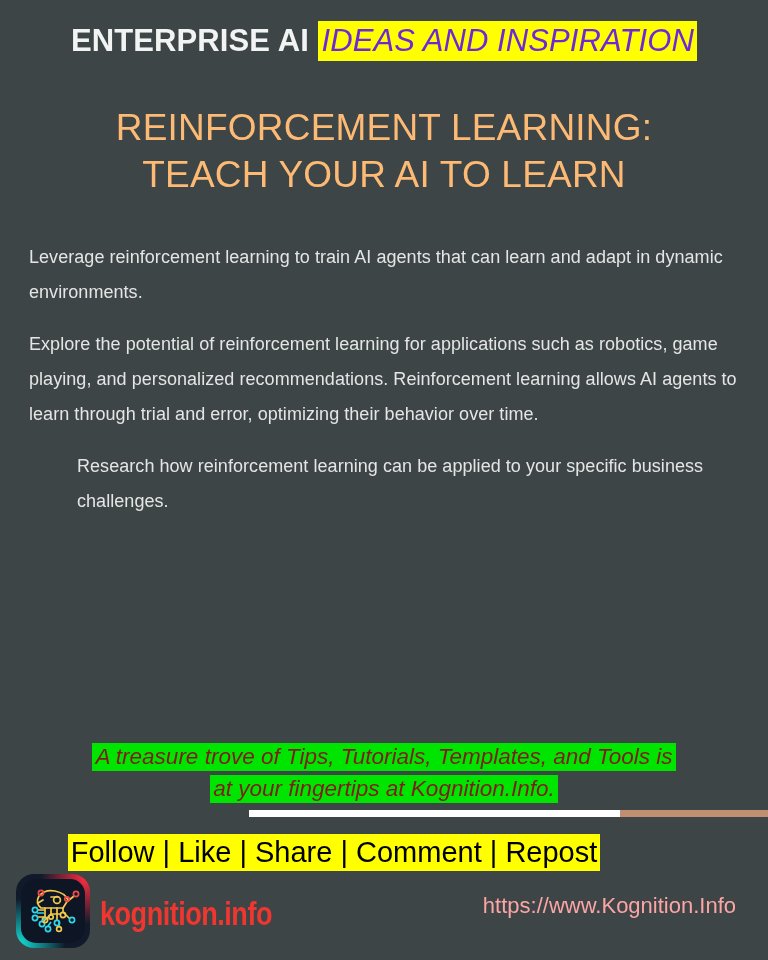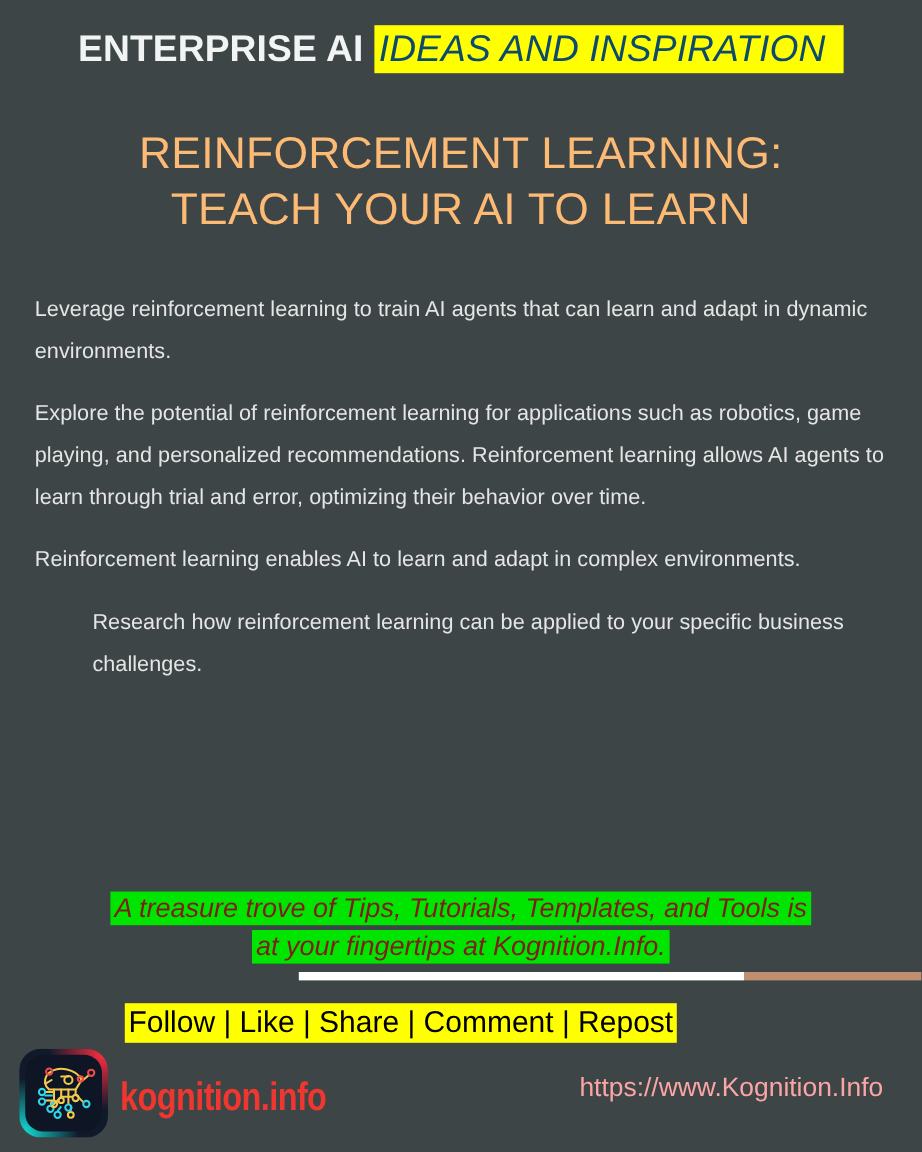--- a/index.html
+++ b/index.html
@@ -33,25 +33,25 @@
     white-space: nowrap;
     font-size: 31px;
     line-height: 40px;
     letter-spacing: 0.1px;
   }
   .kicker-plain {
     color: #f2f4f4;
     font-weight: 700;
   }
   .kicker-hl {
-    color: #0c4a6e;
+    color: #6d28d9;
     background: #ffff00;
     font-style: italic;
     font-weight: 400;
-    padding: 2px 15px 3px 4px;
+    padding: 2px 3px 3px 4px;
   }
 
   
   .title {
     position: absolute;
     top: 104px;
     left: 0;
     width: 768px;
     text-align: center;
     color: #fdba74;
@@ -109,21 +109,21 @@
   .divider-white { background: #ffffff; flex: 0 0 371px; height: 7px; }
   .divider-tan   { background: #c08f72; flex: 1 1 auto;  height: 7px; }
 
   
   .cta {
     position: absolute;
     top: 836px;
     left: 0;
     width: 668px;
     text-align: center;
-    font-size: 25px;
+    font-size: 29px;
     line-height: 32px;
     color: #000000;
   }
   .cta span {
     background: #ffff00;
     padding: 2px 3px 3px 3px;
   }
 
   
   .logo-wrap {
@@ -188,21 +188,20 @@
   </div>
 
   <div class="title">
     <div>REINFORCEMENT LEARNING:</div>
     <div>TEACH YOUR AI TO LEARN</div>
   </div>
 
   <div class="body-copy">
     <p class="para">Leverage reinforcement learning to train AI agents that can learn and adapt in dynamic environments.</p>
     <p class="para">Explore the potential of reinforcement learning for applications such as robotics, game playing, and personalized recommendations. Reinforcement learning allows AI agents to learn through trial and error, optimizing their behavior over time.</p>
-    <p class="para">Reinforcement learning enables AI to learn and adapt in complex environments.</p>
     <p class="para">Research how reinforcement learning can be applied to your specific business challenges.</p>
   </div>
 
   <div class="promo">
     <div><span>A treasure trove of Tips, Tutorials, Templates, and Tools is</span></div>
     <div><span>at your fingertips at  Kognition.Info.</span></div>
   </div>
 
   <div class="divider">
     <div class="divider-white"></div>

